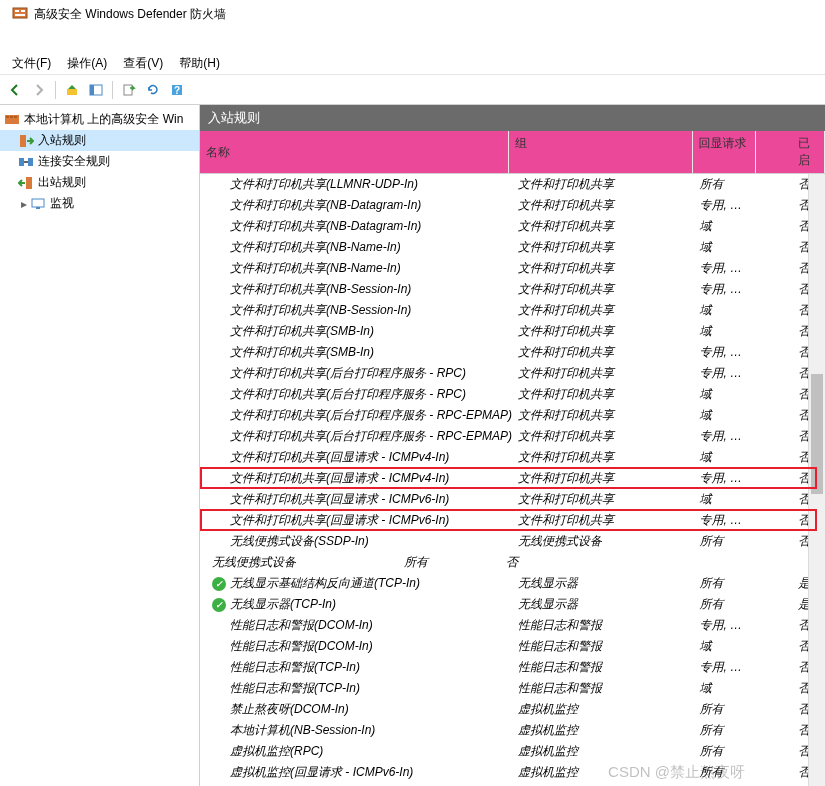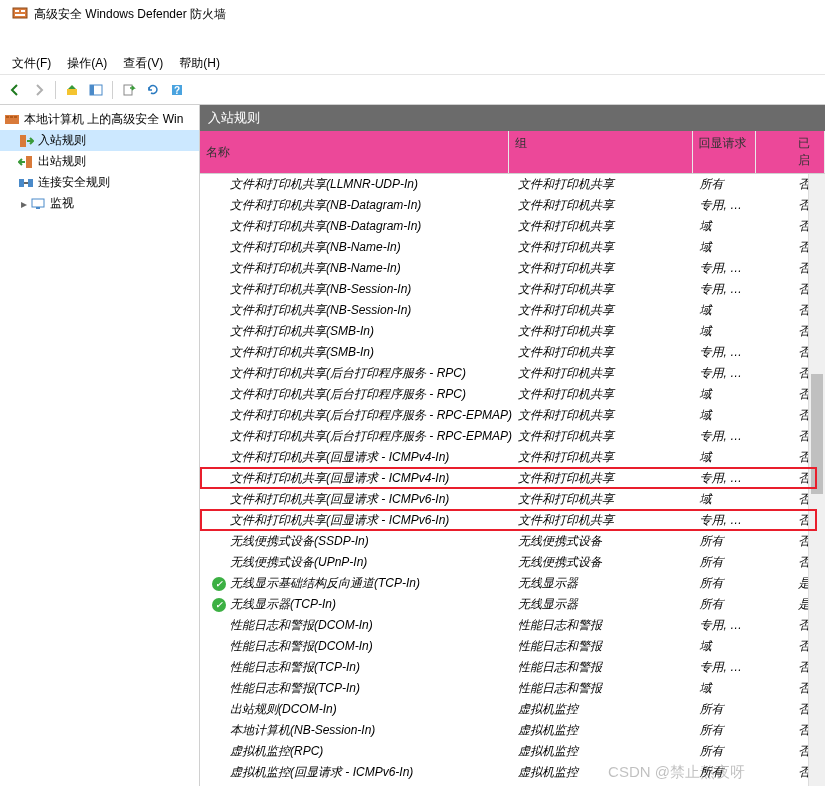--- a/index.html
+++ b/index.html
@@ -125,35 +125,35 @@
           <svg viewBox="0 0 16 16" width="16" height="16">
             <rect x="2" y="2" width="6" height="12" fill="#d97a3a"></rect>
             <path d="M9 8 L15 8 M12 5 L15 8 L12 11" fill="none" stroke="#3a9a3a" stroke-width="2"></path>
           </svg>
         </span>
       <span>入站规则</span>
     </div>
     <div class="tree-item l1">
       <span class="ticon">
           <svg viewBox="0 0 16 16" width="16" height="16">
-            <rect x="8" y="2" width="6" height="12" fill="#d97a3a"></rect>
-            <path d="M1 8 L7 8 M4 5 L1 8 L4 11" fill="none" stroke="#3a9a3a" stroke-width="2"></path>
-          </svg>
-        </span>
-      <span>出站规则</span>
-    </div>
-    <div class="tree-item l1">
-      <span class="ticon">
-          <svg viewBox="0 0 16 16" width="16" height="16">
             <rect x="1" y="4" width="5" height="8" fill="#4a8ac9"></rect>
             <rect x="10" y="4" width="5" height="8" fill="#4a8ac9"></rect>
             <path d="M6 8 L10 8" stroke="#333" stroke-width="1.5"></path>
           </svg>
         </span>
       <span>连接安全规则</span>
+    </div>
+    <div class="tree-item l1">
+      <span class="ticon">
+          <svg viewBox="0 0 16 16" width="16" height="16">
+            <rect x="8" y="2" width="6" height="12" fill="#d97a3a"></rect>
+            <path d="M1 8 L7 8 M4 5 L1 8 L4 11" fill="none" stroke="#3a9a3a" stroke-width="2"></path>
+          </svg>
+        </span>
+      <span>出站规则</span>
     </div>
     <div class="tree-item l1">
       <span class="expander">▸</span>
       <span class="ticon">
           <svg viewBox="0 0 16 16" width="16" height="16">
             <rect x="2" y="3" width="12" height="8" fill="#fff" stroke="#4a8ac9"></rect>
             <rect x="6" y="11" width="4" height="2" fill="#4a8ac9"></rect>
           </svg>
         </span>
       <span>监视</span>
@@ -327,24 +327,20 @@
         <div class="row">
           <div class="cell col-name">
             <span class="ricon"></span>
             <span>无线便携式设备(SSDP-In)</span>
           </div>
           <div class="cell col-group">无线便携式设备</div>
           <div class="cell col-profile">所有</div>
           <div class="cell col-enabled">否</div>
         </div>
         <div class="row">
-          <div class="cell col-name">
-            <span class="ricon"></span>
-            <span>无线便携式设备(UPnP-In)</span>
-          </div>
           <div class="cell col-group">无线便携式设备</div>
           <div class="cell col-profile">所有</div>
           <div class="cell col-enabled">否</div>
         </div>
         <div class="row">
           <div class="cell col-name">
             <span class="ricon">
               <span class="check-icon">✓</span>
             </span>
             <span>无线显示基础结构反向通道(TCP-In)</span>
@@ -396,21 +392,21 @@
             <span class="ricon"></span>
             <span>性能日志和警报(TCP-In)</span>
           </div>
           <div class="cell col-group">性能日志和警报</div>
           <div class="cell col-profile">域</div>
           <div class="cell col-enabled">否</div>
         </div>
         <div class="row">
           <div class="cell col-name">
             <span class="ricon"></span>
-            <span>出站规则(DCOM-In)</span>
+            <span>禁止熬夜呀(DCOM-In)</span>
           </div>
           <div class="cell col-group">虚拟机监控</div>
           <div class="cell col-profile">所有</div>
           <div class="cell col-enabled">否</div>
         </div>
         <div class="row">
           <div class="cell col-name">
             <span class="ricon"></span>
             <span>本地计算机(NB-Session-In)</span>
           </div>

